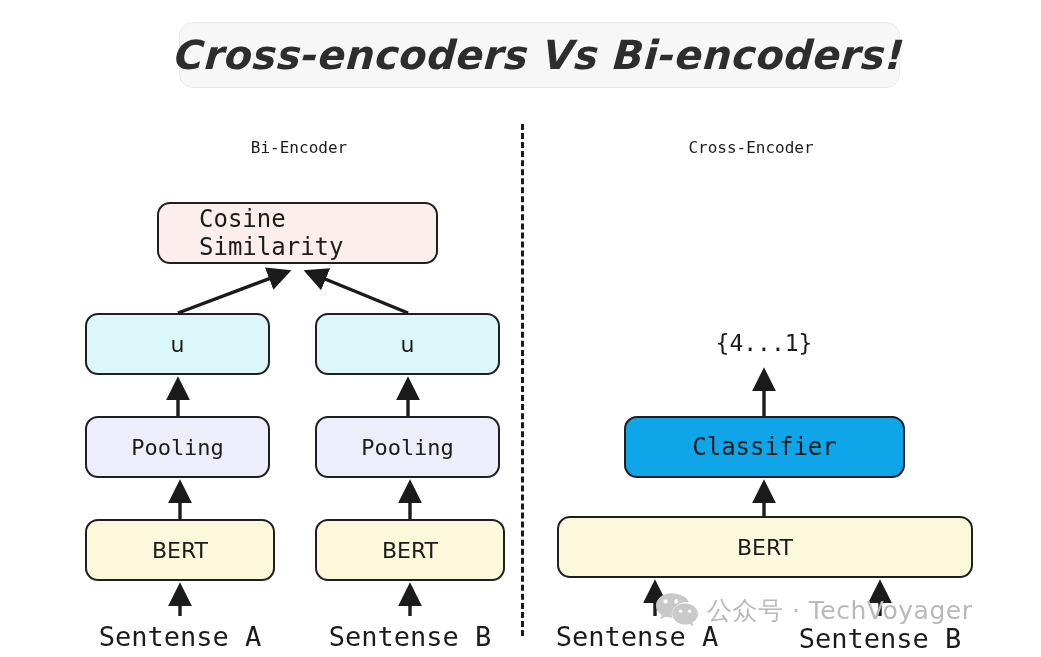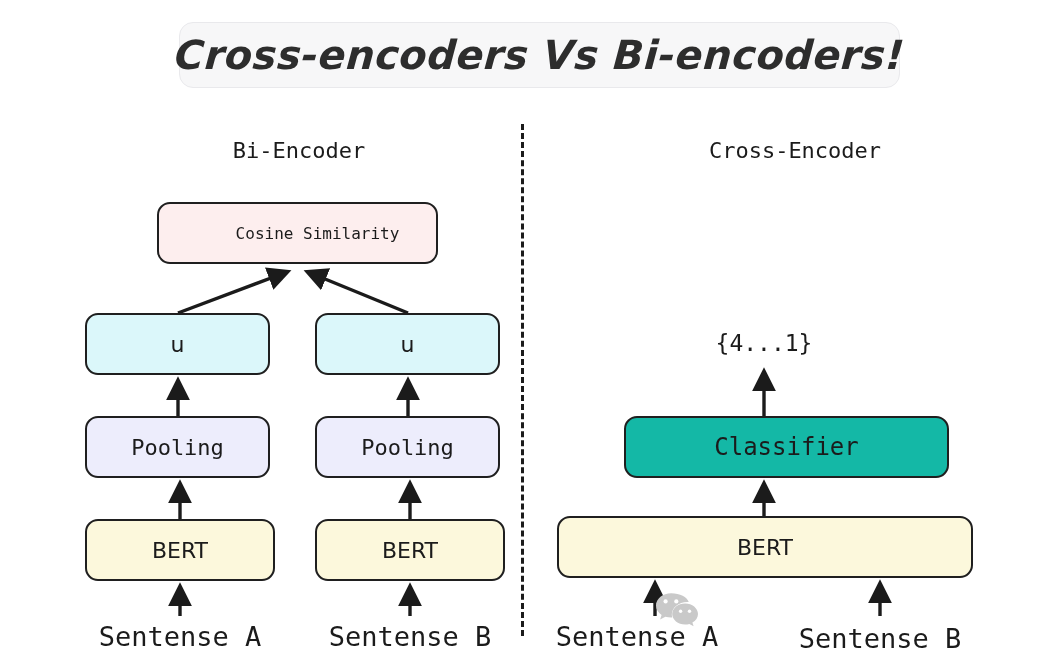--- a/index.html
+++ b/index.html
@@ -45,27 +45,27 @@
     letter-spacing: 0.5px;
     color: #2d2d2d;
     transform: skewX(-4deg);
     white-space: nowrap;
   }
 
   
   .section-header {
     position: absolute;
     font-family: "DejaVu Sans Mono", monospace;
-    font-size: 22px;
+    font-size: 16px;
     color: #1b1b1b;
     white-space: nowrap;
     transform: translateX(-50%);
   }
   #hdr-bi    { left: 299px; top: 138px; }
-  #hdr-cross { left: 751px; top: 138px; margin-left: 44px; }
+  #hdr-cross { left: 751px; top: 138px; }
 
   
   .divider {
     position: absolute;
     left: 521px;
     top: 124px;
     width: 0;
     height: 512px;
     border-left: 3px dashed #1b1b1b;
   }
@@ -84,38 +84,38 @@
     z-index: 3;
   }
   .node.sans {
     font-family: "DejaVu Sans", sans-serif;
   }
 
   
   #n-cosine {
     left: 157px; top: 202px; width: 281px; height: 62px;
     background: #fdeeee;
-    font-size: 16px;
+    font-size: 24px;
     padding-left: 40px;
   }
 
   
   #n-u-a { left: 85px;  top: 313px; width: 185px; height: 62px; background: #dbf7fa; font-size: 22px; }
   #n-u-b { left: 315px; top: 313px; width: 185px; height: 62px; background: #dbf7fa; font-size: 22px; }
 
   
   #n-pool-a { left: 85px;  top: 416px; width: 185px; height: 62px; background: #ededfc; font-size: 22px; }
   #n-pool-b { left: 315px; top: 416px; width: 185px; height: 62px; background: #ededfc; font-size: 22px; }
 
   
   #n-bert-a { left: 85px;  top: 519px; width: 190px; height: 62px; background: #fcf8dc; font-size: 22px; }
   #n-bert-b { left: 315px; top: 519px; width: 190px; height: 62px; background: #fcf8dc; font-size: 22px; }
 
   
-  #n-classifier { left: 624px; top: 416px; width: 325px; height: 62px; background: #14b8a6; font-size: 24px; }
+  #n-classifier { left: 624px; top: 416px; width: 281px; height: 62px; background: #0ea5e9; font-size: 24px; }
   #n-bert-c     { left: 557px; top: 516px; width: 416px; height: 62px; background: #fcf8dc; font-size: 22px; }
 
   
   .plain-label {
     position: absolute;
     font-family: "DejaVu Sans Mono", monospace;
     font-size: 27px;
     color: #1b1b1b;
     white-space: nowrap;
     transform: translateX(-50%);
@@ -221,13 +221,14 @@
   <svg class="wm-logo" width="44" height="36" viewBox="0 0 44 36" xmlns="http://www.w3.org/2000/svg">
     <g fill="#c9c9c9">
       <path d="M16.2 1.2C7.8 1.2 1 6.7 1 13.5c0 3.8 2.2 7.2 5.6 9.4L5.1 27.6l5.3-2.8c1.8.5 3.8.8 5.8.8h1.1c-.3-1-.5-2-.5-3.1 0-6.9 6.9-12.5 15.4-12.5.5 0 1 0 1.5.1C32.2 5 24.9 1.2 16.2 1.2z"></path>
       <circle cx="10.6" cy="9.4" r="2.1" fill="#ffffff"></circle>
       <circle cx="21.3" cy="9.4" r="2.1" fill="#ffffff"></circle>
       <path d="M43 22.1c0-5.8-5.8-10.5-12.9-10.5S17.2 16.3 17.2 22.1c0 5.8 5.8 10.5 12.9 10.5 1.5 0 2.9-.2 4.3-.6l4.2 2.3-1.2-3.7c3.4-1.9 5.6-4.9 5.6-8.5z"></path>
       <circle cx="25.6" cy="19.3" r="1.7" fill="#ffffff"></circle>
       <circle cx="34.5" cy="19.3" r="1.7" fill="#ffffff"></circle>
     </g>
   </svg>
+  <span class="wm-text">公众号 · TechVoyager</span>
 </div>
 
 </body></html>

